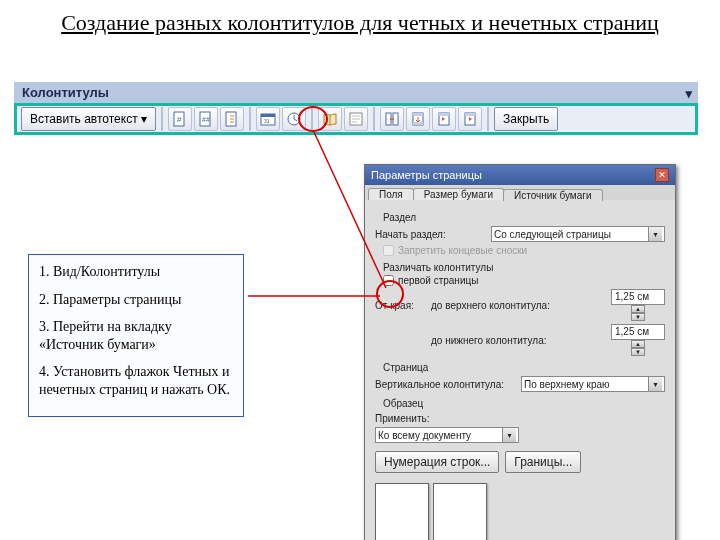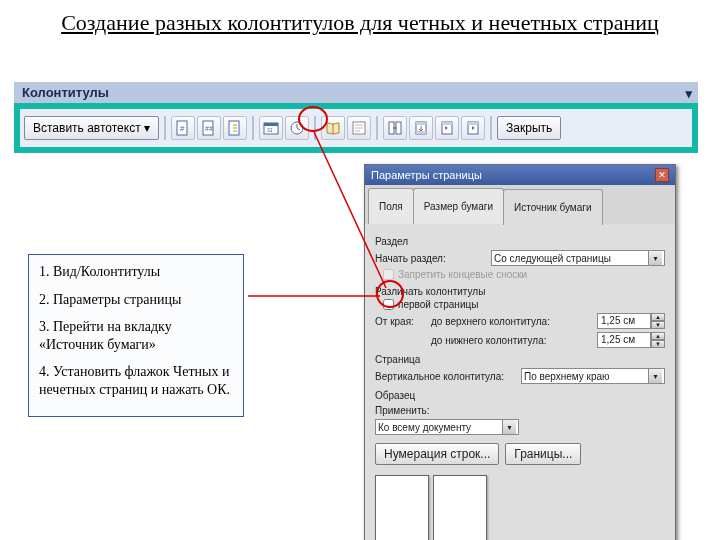--- a/index.html
+++ b/index.html
@@ -3,46 +3,46 @@
 <meta charset="utf-8">
 <style>
   * { box-sizing: border-box; margin: 0; padding: 0; }
   body { font-family: "Tahoma", "Arial", sans-serif; font-size: 11px; background: #fff; width: 720px; height: 540px; position: relative; }
 
   .title { font-family: "Times New Roman", serif; font-size: 22px; text-decoration: underline; text-align: center; margin: 10px 60px 6px 60px; line-height: 1.2; }
 
   .toolbar-wrap { position: absolute; top: 82px; left: 14px; right: 22px; }
   .toolbar-title { background: #b8c8e0; color: #1a2a50; font-size: 13px; font-weight: bold; padding: 3px 8px; position: relative; }
   .toolbar-title .drop { position: absolute; right: 6px; top: 4px; color: #1a2a50; }
-  .toolbar { display: flex; align-items: center; gap: 2px; background: #e9edf5; border: 6px solid #14b8a6; padding: 7px 4px; }
+  .toolbar { display: flex; align-items: center; gap: 2px; background: #e9edf5; border: 3px solid #14b8a6; padding: 1px 4px; }
   .btn-label { background: linear-gradient(#fdfdfd,#e3e6ee); border: 1px solid #7a8aa8; padding: 4px 8px; font-size: 12px; border-radius: 2px; }
   .sep { width: 2px; height: 24px; background: #b7c1d6; margin: 0 3px; }
   .ticon { width: 24px; height: 24px; display: flex; align-items: center; justify-content: center; background: linear-gradient(#fdfdfd,#e3e6ee); border: 1px solid #b7c1d6; border-radius: 2px; }
   .ticon svg { width: 16px; height: 16px; }
   .circle-hi { border: 2px solid #d80000; border-radius: 50%; position: absolute; }
 
   .steps { position: absolute; left: 28px; top: 254px; width: 216px; border: 1px solid #3658a6; background: #fbfcfe; padding: 8px 10px; font-family: "Times New Roman", serif; font-size: 14px; line-height: 1.25; }
   .steps p { margin-bottom: 10px; }
 
   .dlg { position: absolute; left: 364px; top: 164px; width: 312px; background: #dedede; border: 1px solid #6c6c6c; box-shadow: 2px 2px 4px rgba(0,0,0,0.5); font-size: 10px; color: #222; }
   .dlg-title { background: linear-gradient(#5a7abf,#3b5a9a); color: #fff; font-size: 11px; padding: 3px 6px; display: flex; justify-content: space-between; align-items: center; }
   .dlg-x { width: 14px; height: 14px; background: #d06050; border: 1px solid #8a3a2a; display:flex; align-items:center; justify-content:center; color:#fff; font-size:9px; }
   .tabs { display: flex; gap: 0; background: #d6d6d6; padding: 3px 3px 0 3px; }
-  .tab { background: #e8e8e8; border: 1px solid #9a9a9a; border-bottom: none; padding: 12px 10px; font-size: 10px; border-radius: 3px 3px 0 0; margin-right: -1px; }
+  .tab { background: #e8e8e8; border: 1px solid #9a9a9a; border-bottom: none; padding: 0 10px; font-size: 10px; border-radius: 3px 3px 0 0; margin-right: -1px; }
   .tab.active { background: #dedede; position: relative; top: 1px; }
   .dlg-body { padding: 6px 10px; background: #dedede; }
-  .group-label { font-size: 10px; margin: 6px 0 2px 0; }
+  .group-label { font-size: 10px; margin: 6px 0 2px 8px; }
   .row { display: flex; align-items: center; gap: 6px; margin: 3px 0; }
   .row .lab { flex: 0 0 110px; }
   .sel { flex:1; background: #fff; border: 1px solid #888; font-size: 10px; padding: 1px 2px; height: 16px; display:flex; align-items:center; justify-content:space-between; }
   .sel .arrow { width: 14px; height: 14px; background: linear-gradient(#f0f0f0,#c8c8c8); border-left:1px solid #888; display:flex; align-items:center; justify-content:center; font-size:8px; }
   .chk { display: flex; align-items: center; gap: 4px; margin: 2px 0 2px 8px; font-size: 10px; }
   .chk input { width: 11px; height: 11px; }
   .disabled { color: #9a9a9a; }
-  .spin { display:flex; align-items:center; }
+  .spin { display:flex; align-items:center;flex-direction:column; }
   .spin .val { width: 54px; background:#fff; border:1px solid #888; padding: 1px 3px; height:16px; font-size:10px; }
   .spin .btns { display:flex; flex-direction:column; }
   .spin .btns div { width:14px; height:8px; background:linear-gradient(#f0f0f0,#c8c8c8); border:1px solid #888; font-size:6px; text-align:center; line-height:6px; }
   .preview-row { display:flex; gap:6px; margin-top:4px; align-items:flex-start;flex-direction:column; }
   .preview-left { flex:1; }
   .preview-pages { display:flex; gap:4px; }
   .page { width: 54px; height: 72px; background:#fff; border:1px solid #666; box-shadow: 1px 1px 2px rgba(0,0,0,0.3); }
   .dlg-btns { display:flex; gap:6px; margin: 8px 0 4px 0; }
   .dbtn { background: linear-gradient(#fdfdfd,#dcdcdc); border:1px solid #7a7a7a; padding: 3px 8px; font-size: 12px; border-radius:2px; }
   .dlg-bottom { display:flex; justify-content:space-between; align-items:center; padding: 6px 8px; background:#d6d6d6; border-top:1px solid #aaa; }

